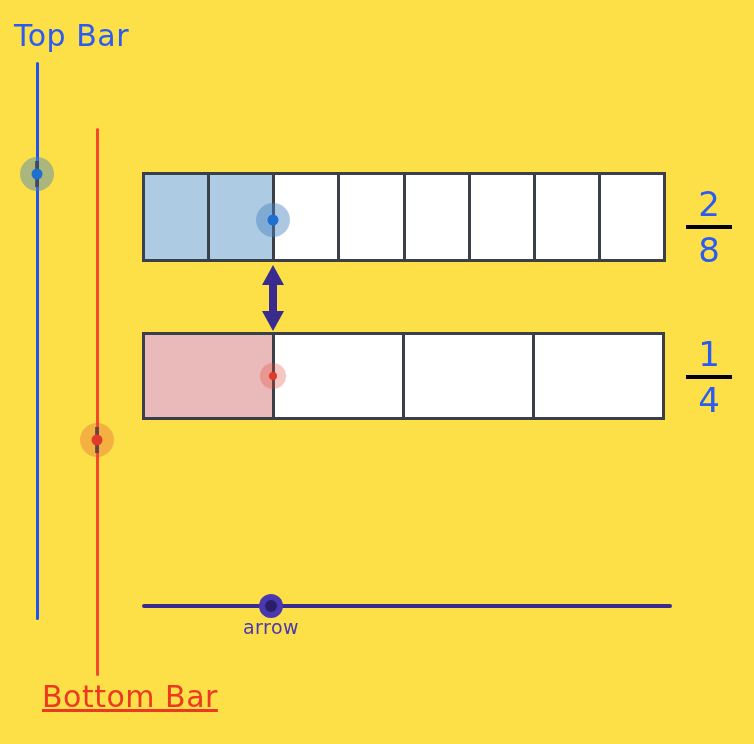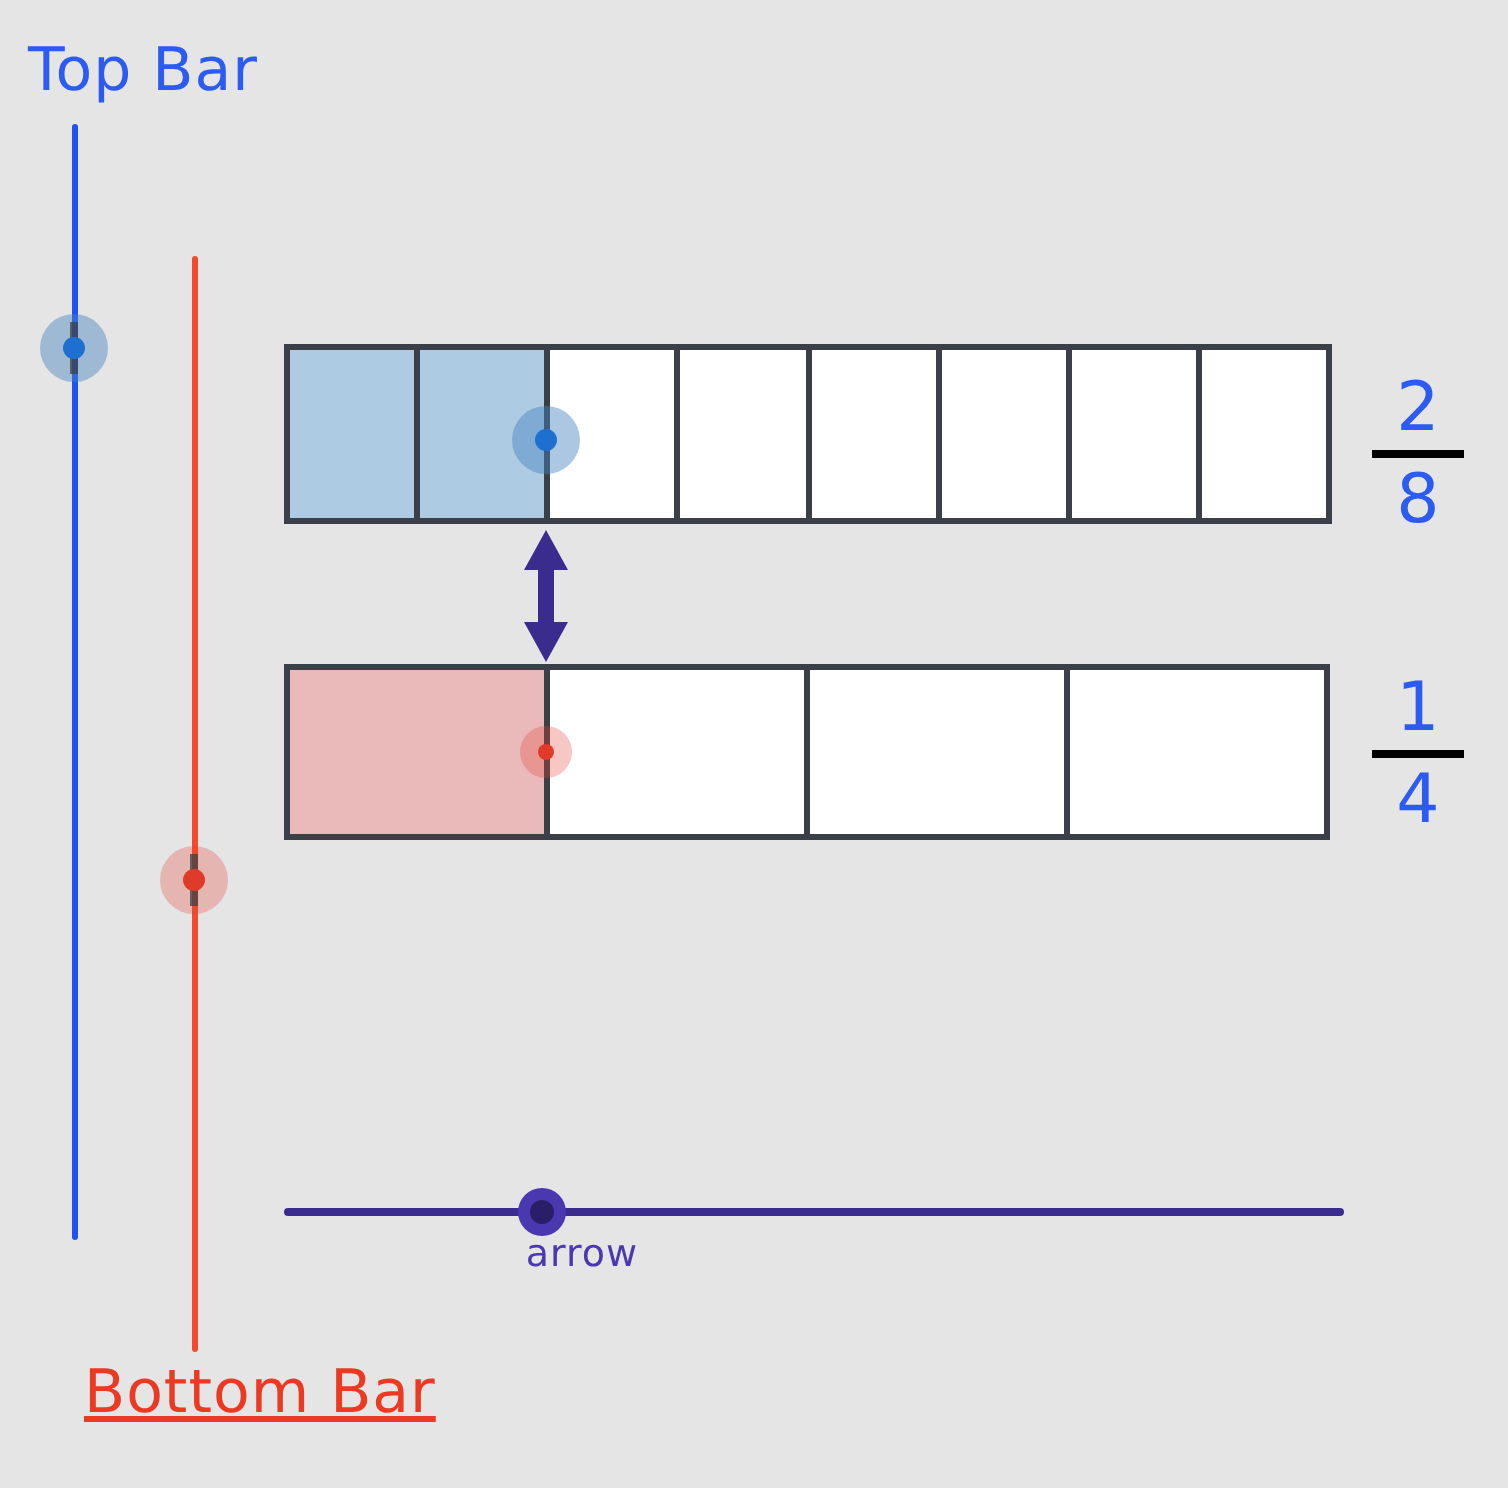--- a/index.html
+++ b/index.html
@@ -7,21 +7,21 @@
     padding: 0;
     background: #ffffff;
   }
   body {
     font-family: "DejaVu Sans", sans-serif;
   }
   #stage {
     position: relative;
     width: 754px;
     height: 744px;
-    background: #e5e5e5;
+    background: #fde047;
     overflow: hidden;
   }
 
   
   .vslider-track {
     position: absolute;
     width: 3px;
     border-radius: 2px;
   }
   .vslider-track.blue { background: #1f52f0; }
@@ -147,21 +147,20 @@
     background: #2b1e68;
   }
   .hslider-label {
     position: absolute;
     transform: translateX(-50%);
     color: #4a38b0;
     font-family: "DejaVu Sans", sans-serif;
     font-size: 19px;
     letter-spacing: 0.5px;
     white-space: nowrap;
-    margin-left: 20px;
   }
 </style>
 </head>
 <body>
 
 <div id="stage">
 
   <div class="slider-caption blue" style="left:14px; top:18px;">Top Bar</div>
 
   <div class="vslider-track blue" style="left:36px; top:62px; height:558px;"></div>

